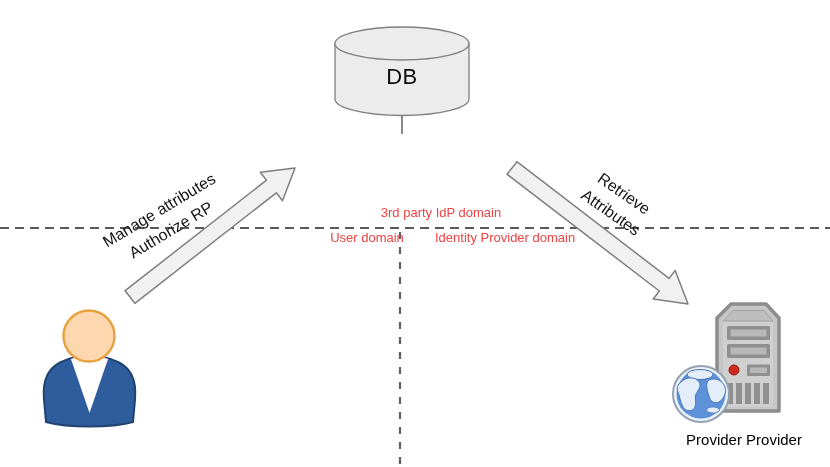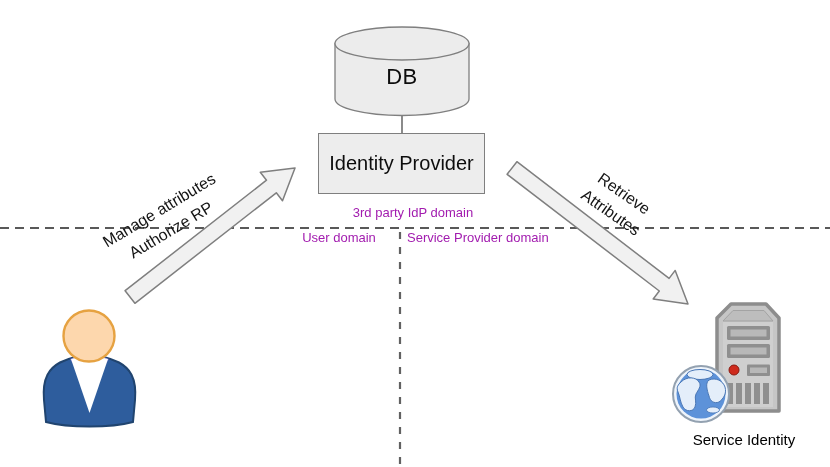--- a/index.html
+++ b/index.html
@@ -13,21 +13,21 @@
   .db-label {
     left:342px; top:64px; width:120px; text-align:center;
     font-size:22px; color:#0d0d0d; letter-spacing:0.5px;
   }
   .idp-box {
     left:318px; top:133px; width:165px; height:59px;
     background:#ededed; border:1px solid #7f7f7f;
     display:flex; align-items:center; justify-content:center;
     font-size:20px; color:#0d0d0d;
   }
-  .domain-label { font-size:13px; color:#a21caf; white-space:nowrap; }
+  .domain-label { font-size:13px; color:#ef4444; white-space:nowrap;margin-left:28px; }
   .idp-domain-label  { left:313px; top:205px; width:200px; text-align:center; }
   .user-domain-label { left:288px; top:230px; width:102px; text-align:center; }
   .sp-domain-label   { left:407px; top:230px; width:220px; text-align:left; }
 
   .arrow-label {
     font-size:16px; color:#141414; line-height:23px;
     text-align:center; white-space:nowrap;
   }
   .arrow-label-left {
     left:70px; top:197px; width:190px;
@@ -107,33 +107,30 @@
                C 694 398 697 402 695 407 C 693 412 686 412 683 407
                C 680 402 680 396 678 392 C 676 387 678 385 681 382 Z" fill="#e4eefa" stroke="#4a77b5" stroke-width="1"></path>
       <path d="M 709 380 C 716 377 723 381 725 387 C 727 394 723 399 719 402
                C 714 404 710 401 709 396 C 707 390 705 383 709 380 Z" fill="#e4eefa" stroke="#4a77b5" stroke-width="1"></path>
       <ellipse cx="713" cy="410" rx="6.5" ry="3" fill="#e4eefa" stroke="#4a77b5" stroke-width="0.8"></ellipse>
     </g>
   </svg>
 
   <div class="abs db-label">DB</div>
 
-  <div class="abs idp-box">
-    <span>Identity Provider</span>
-  </div>
 
   <div class="abs domain-label idp-domain-label">3rd party IdP domain</div>
   <div class="abs domain-label user-domain-label">User domain</div>
-  <div class="abs domain-label sp-domain-label">Service Provider domain</div>
+  <div class="abs domain-label sp-domain-label">Identity Provider domain</div>
 
   <div class="abs arrow-label arrow-label-left">
     <div>Manage attributes</div>
     <div>Authorize RP</div>
   </div>
 
   <div class="abs arrow-label arrow-label-right">
     <div>Retrieve</div>
     <div>Attributes</div>
   </div>
 
-  <div class="abs actor-label sp-label">Service Identity</div>
+  <div class="abs actor-label sp-label">Provider Provider</div>
 
 </div>
 
 </body></html>

